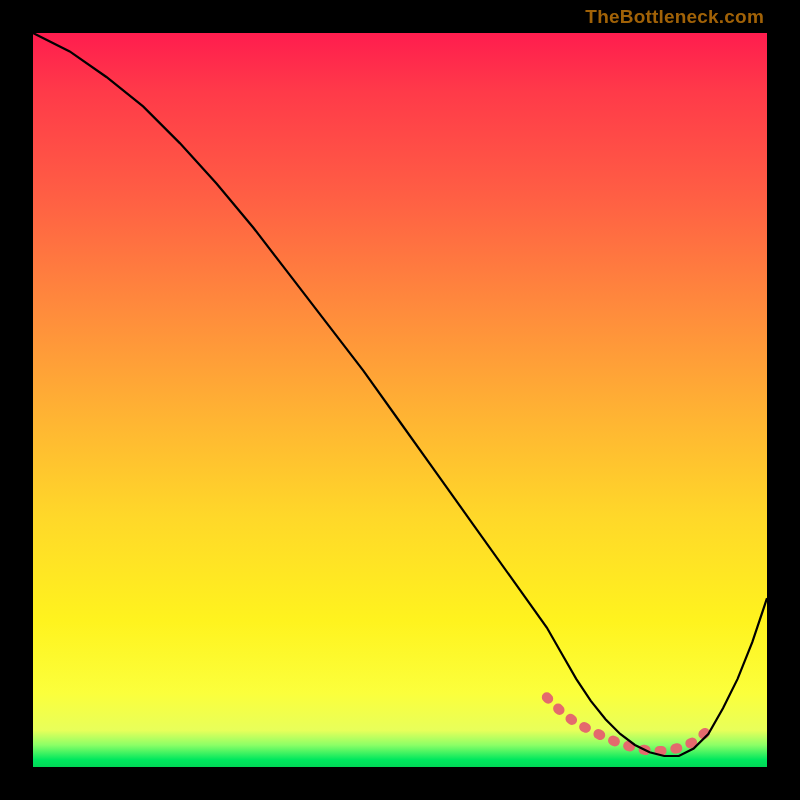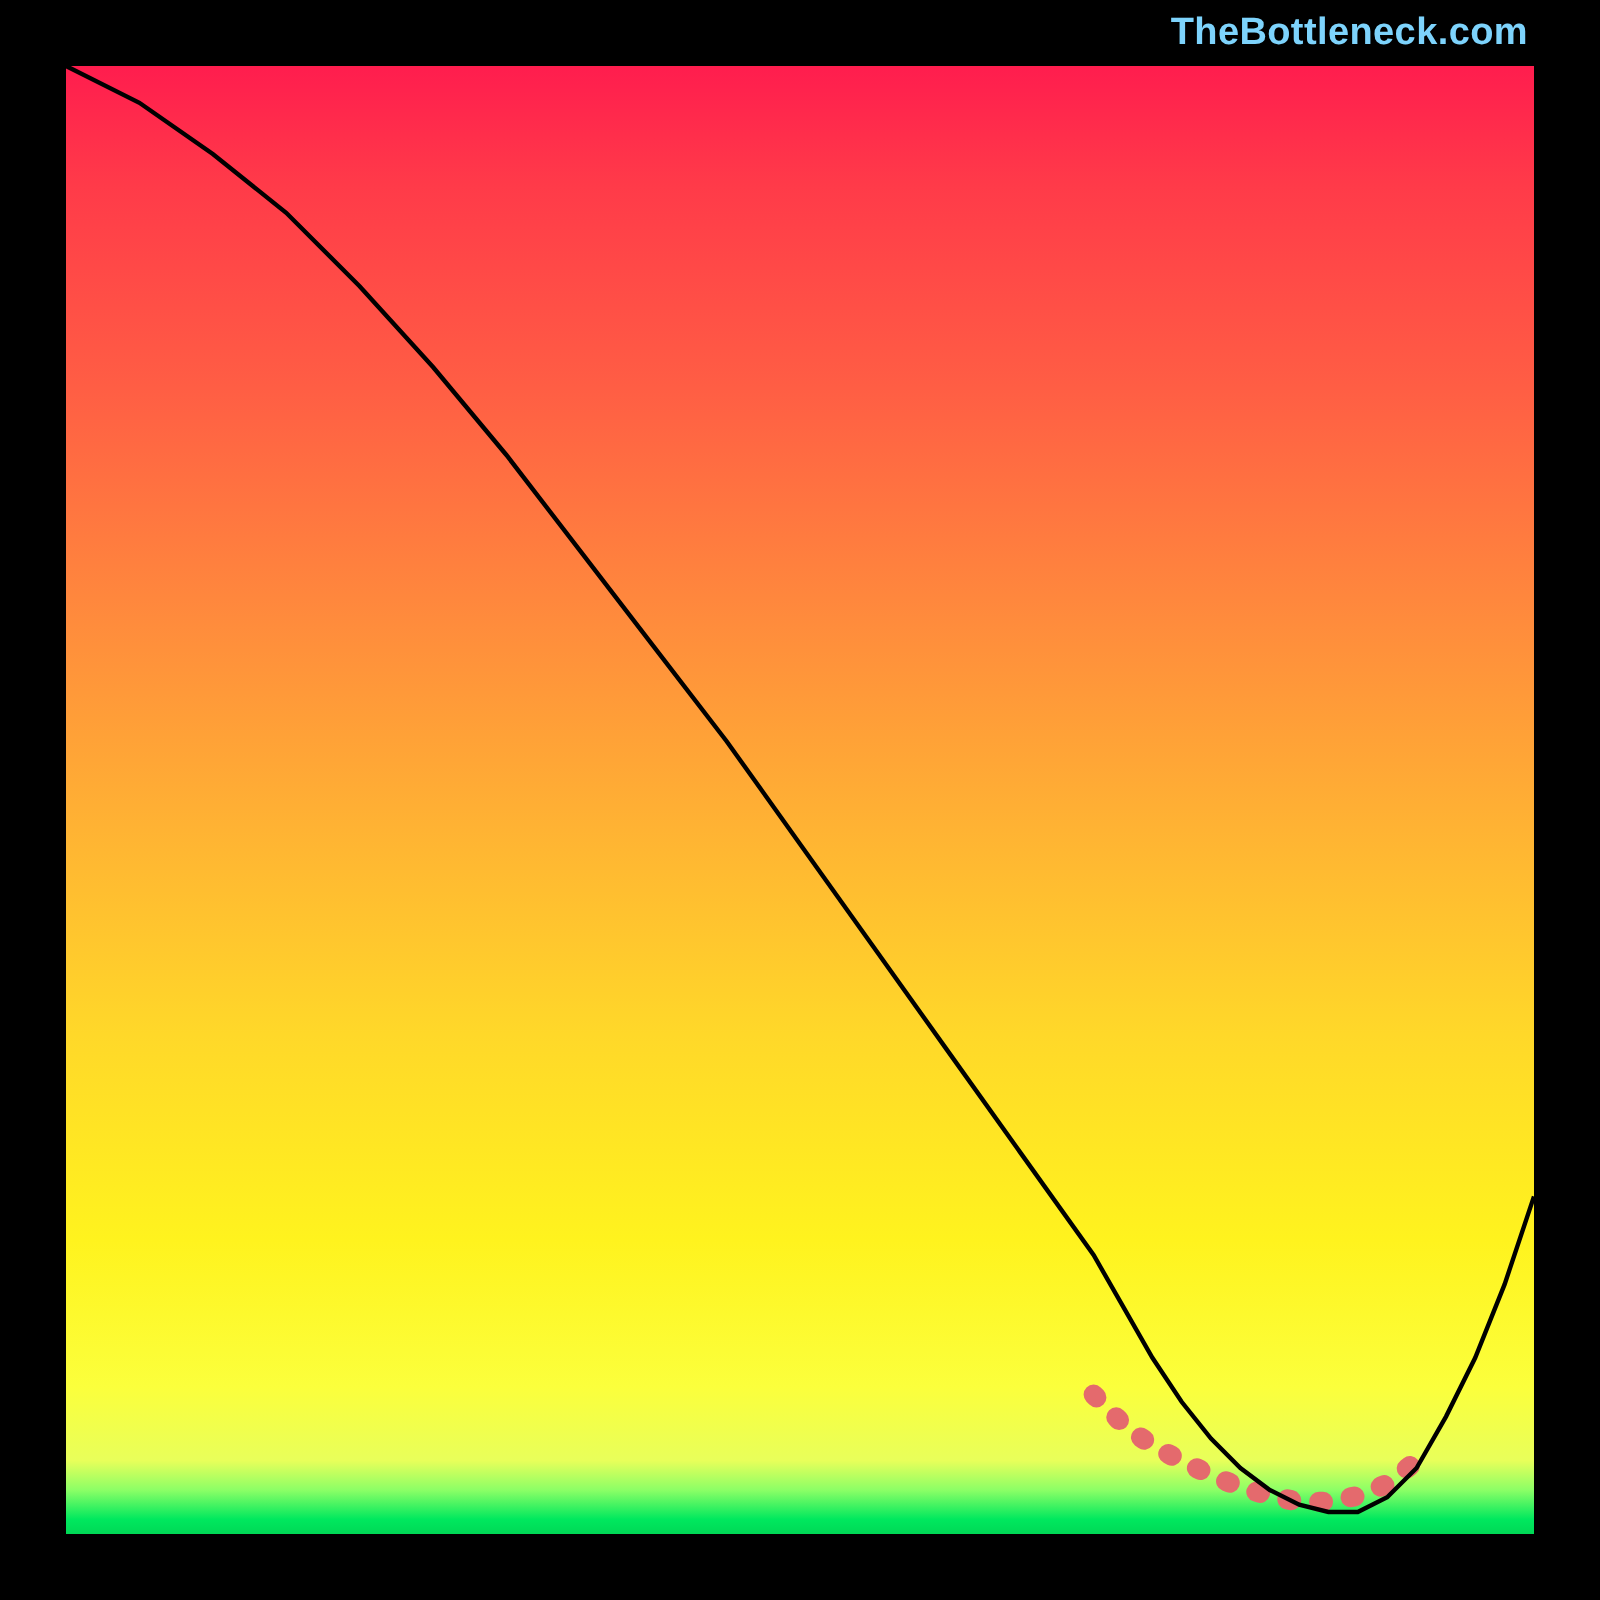--- a/index.html
+++ b/index.html
@@ -39,21 +39,21 @@
       #e8ff5a 95%,
       #8cff66 97%,
       #00e85e 99%,
       #00d856 100%
     );
   }
   .watermark {
     position: absolute;
     top: 6px;
     right: 36px;
-    color: #7dd3fc;
+    color: #a16207;
     font-size: 19px;
     font-weight: 600;
     letter-spacing: 0.2px;
     user-select: none;
   }
   svg.curve {
     position: absolute;
     left: 0;
     top: 0;
     width: 734px;

